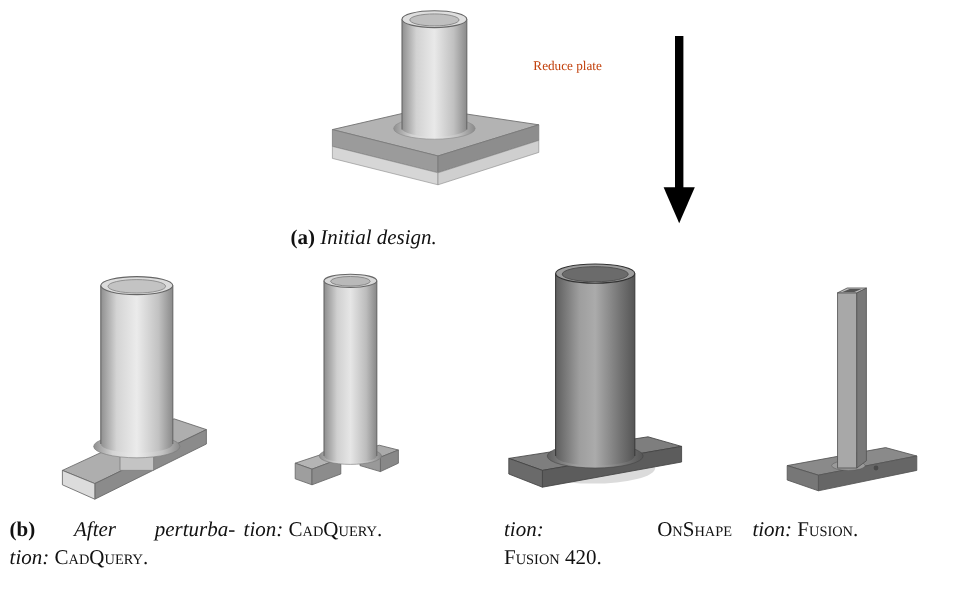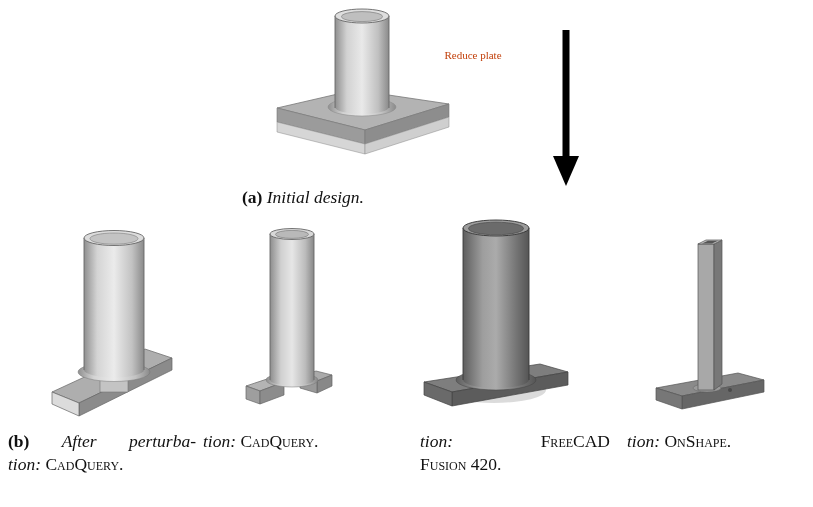--- a/index.html
+++ b/index.html
@@ -173,27 +173,27 @@
   <div class="cap" style="left:203px;width:186px">
     <div>
       <span class="it">tion:</span>
       <span class="sc">CadQuery.</span>
     </div>
   </div>
 
   <div class="cap" style="left:420px;width:190px">
     <div class="just">
       <span class="it">tion:</span>
-      <span class="sc">FreeCAD</span>
+      <span class="sc">OnShape</span>
     </div>
     <div>
       <span class="sc">Fusion 420.</span>
     </div>
   </div>
 
   <div class="cap" style="left:627px;width:184px">
     <div>
       <span class="it">tion:</span>
-      <span class="sc">OnShape.</span>
+      <span class="sc">Fusion.</span>
     </div>
   </div>
 
 </div>
 
 </body></html>

